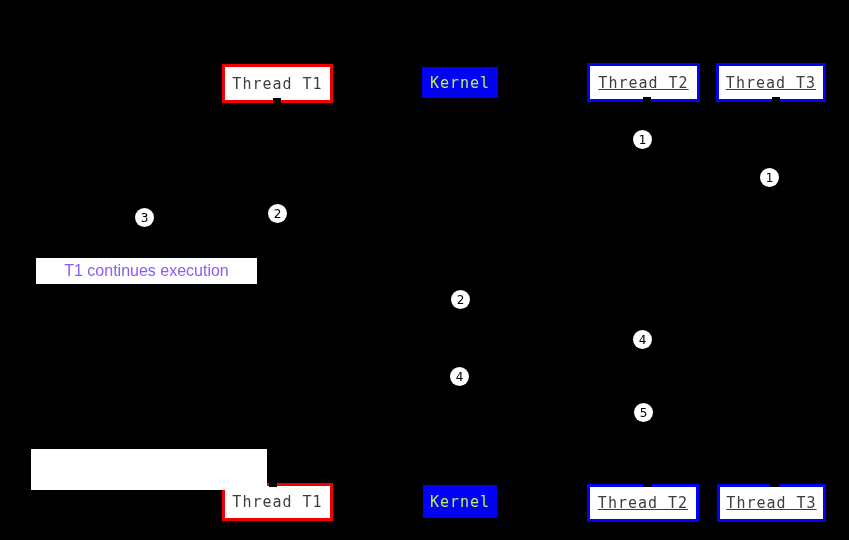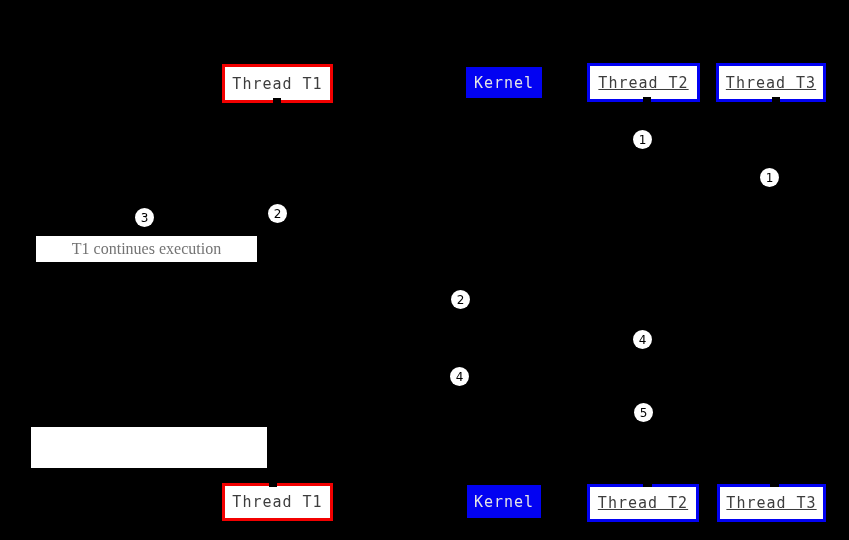--- a/index.html
+++ b/index.html
@@ -23,47 +23,48 @@
     justify-content: center;
     background: #ffffff;
     color: #3d3d3d;
     font-family: "DejaVu Sans Mono", monospace;
     font-size: 15px;
     letter-spacing: 1px;
     white-space: pre;
   }
   .box.red-border    { border: 3px solid #f20000; }
   .box.blue-border   { border: 3px solid #0202f2; text-decoration: underline; }
-  .box.blue-solid    { background: #0202f2; color: #e5e5e5; border: none; margin-left: 44px; }
+  .box.blue-solid    { background: #0202f2; color: #bef264; border: none; }
   .marker {
     position: absolute;
     box-sizing: border-box;
     width: 19px;
     height: 19px;
     border-radius: 50%;
     background: #ffffff;
     color: #000000;
     display: flex;
     align-items: center;
     justify-content: center;
     font-family: "DejaVu Sans", sans-serif;
     font-size: 12px;
     line-height: 1;
   }
   .note {
     position: absolute;
     box-sizing: border-box;
     background: #ffffff;
-    color: #737373;
-    font-family: Liberation Serif, serif;
+    color: #8b5cf6;
+    font-family: Liberation Sans, sans-serif;
     font-size: 16px;
     display: flex;
     align-items: center;
     justify-content: center;
     white-space: pre;
+    margin-top: 22px;
   }
   .notch {
     position: absolute;
     background: #000000;
     z-index: 5;
   }
 </style>
 </head>
 <body>
 

